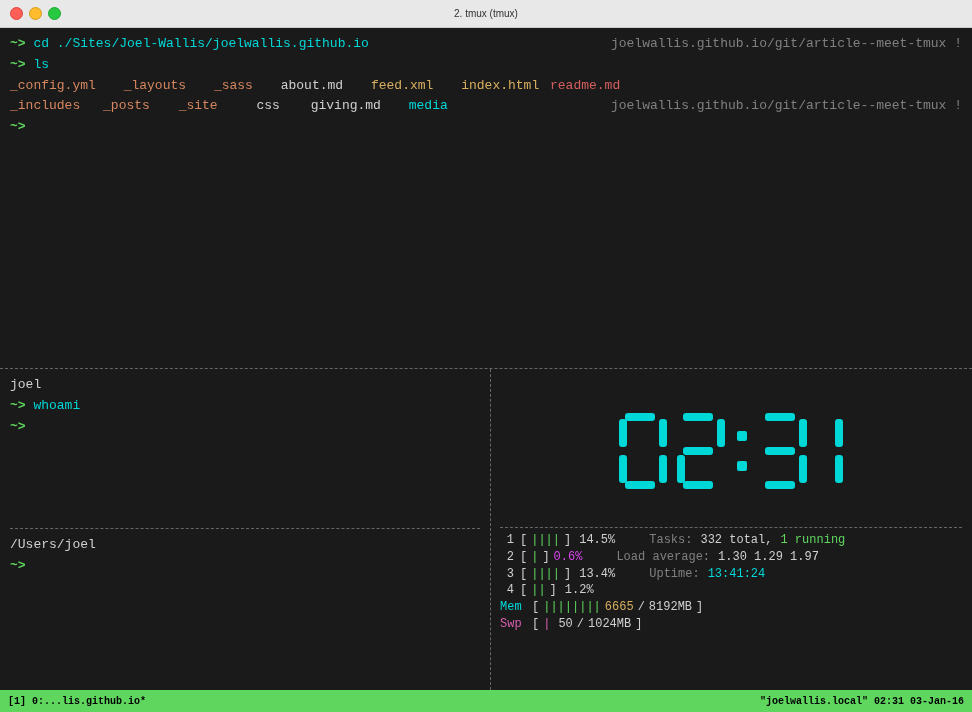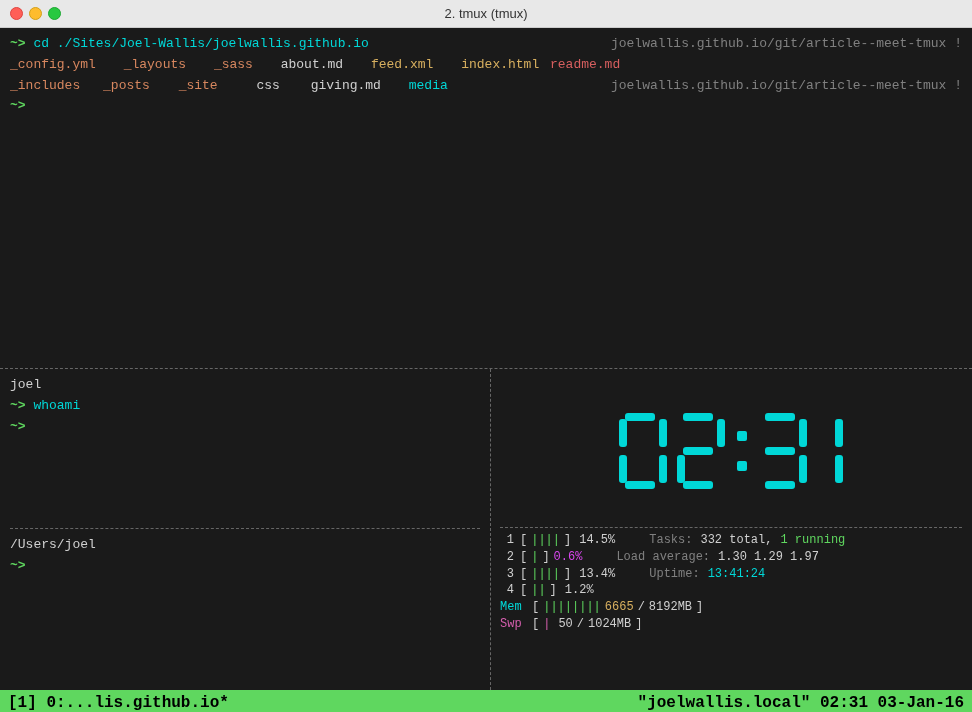--- a/index.html
+++ b/index.html
@@ -25,21 +25,21 @@
     }
     .titlebar-buttons {
       position: absolute;
       left: 10px;
       display: flex;
       gap: 6px;
     }
     .btn-close { width: 13px; height: 13px; border-radius: 50%; background: #ff5f57; border: 1px solid #e0443e; }
     .btn-min   { width: 13px; height: 13px; border-radius: 50%; background: #febc2e; border: 1px solid #d4a017; }
     .btn-max   { width: 13px; height: 13px; border-radius: 50%; background: #28c840; border: 1px solid #1da831; }
-    .titlebar-title { font-size: 13px; color: #333; font-family: -apple-system, sans-serif; }
+    .titlebar-title { font-size: 10px; color: #333; font-family: -apple-system, sans-serif; }
 
     
     .terminal {
       background: #1a1a1a;
       height: calc(712px - 28px - 22px);
       display: flex;
       flex-direction: column;
     }
 
     
@@ -108,26 +108,26 @@
       color: #d0d0d0;
       width: 14px;
       text-align: right;
     }
 
     
     .statusbar {
       height: 22px;
       background: #5fd75f;
       display: flex;
-      align-items: flex-end;
+      align-items: center;
       justify-content: space-between;
       padding: 0 8px;
       color: #000;
       font-weight: bold;
-      font-size: 16px;
+      font-size: 10px;
     }
     .statusbar-right {
       color: #000;
     }
 
     .line { line-height: 1.6; }
     .line-tight { line-height: 1.4; }
   </style>
 </head>
 <body>
@@ -142,20 +142,23 @@
 </div>
 
 <div class="terminal">
 
   <div class="pane-top">
     <div class="line">
       <span class="prompt">~&gt;</span><span class="cyan"> cd ./Sites/Joel-Wallis/joelwallis.github.io</span>
       <span style="float:right; color:#808080;">joelwallis.github.io/git/article--meet-tmux !</span>
     </div>
     <div class="line">
+      <span class="prompt">~&gt;</span><span class="cyan"> ls</span>
+    </div>
+    <div class="line">
       <span style="color:#d7875f;">_config.yml</span>
       <span style="margin-left:20px;color:#d7875f;">_layouts</span>
       <span style="margin-left:20px;color:#d7875f;">_sass</span>
       <span style="margin-left:20px;color:#d0d0d0;">about.md</span>
       <span style="margin-left:20px;color:#d7af5f;">feed.xml</span>
       <span style="margin-left:20px;color:#d7af5f;">index.html</span>
       <span style="margin-left:3px;color:#d75f5f;">readme.md</span>
       <span style="float:right; color:#808080;">joelwallis.github.io/git/article--meet-tmux !</span>
     </div>
     <div class="line">

